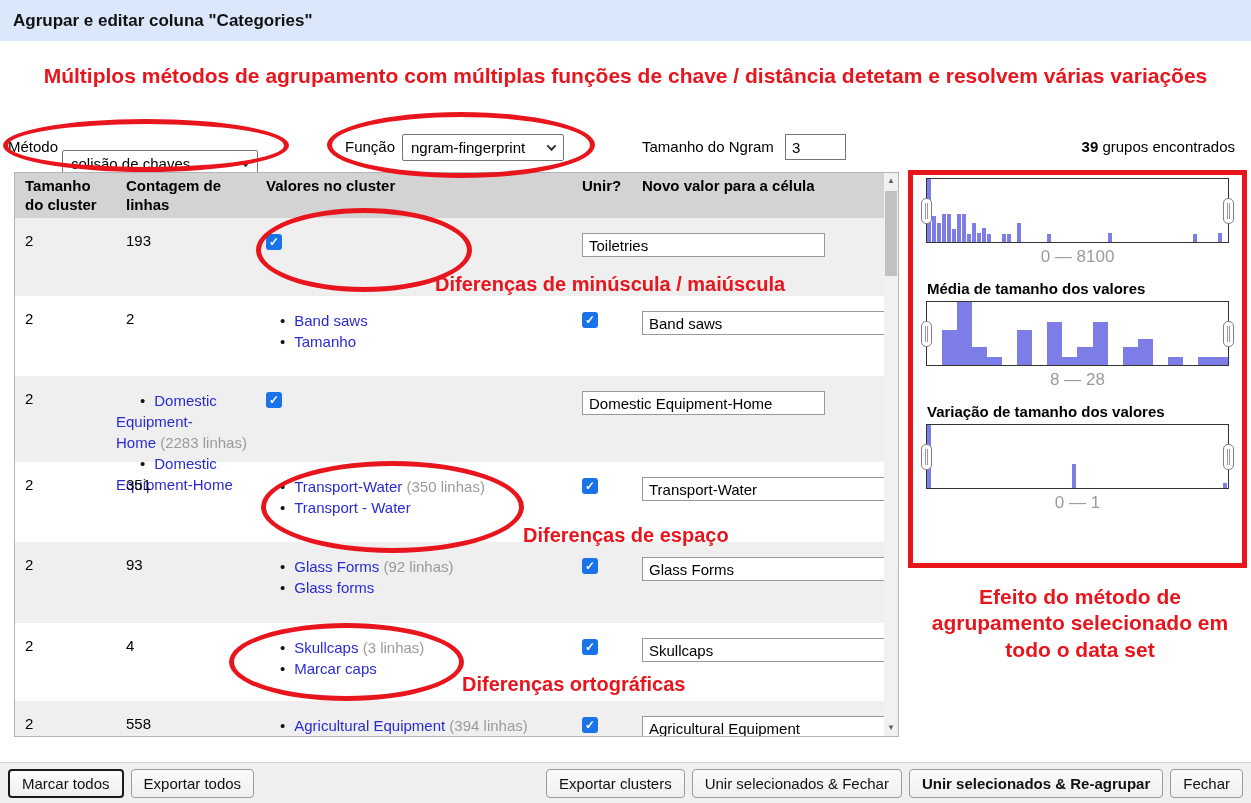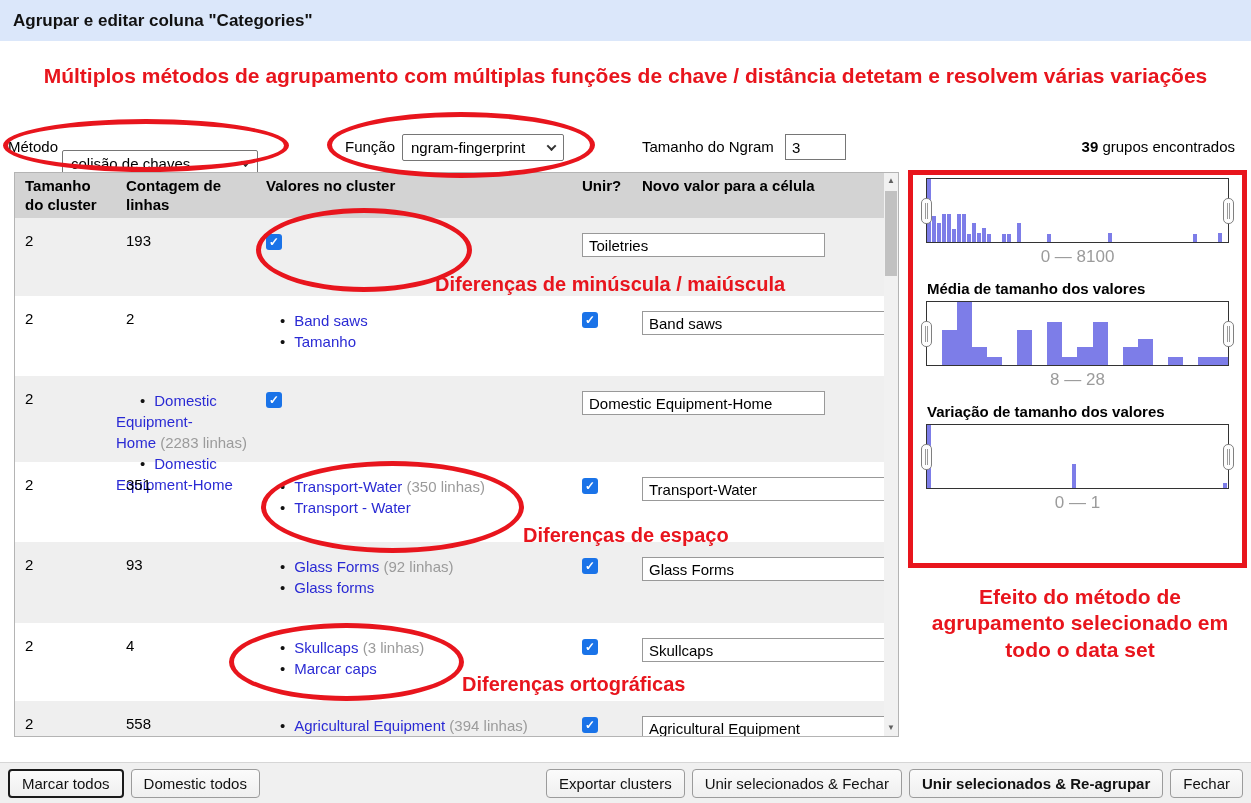--- a/index.html
+++ b/index.html
@@ -371,21 +371,21 @@
   <div class="ellipse" style="left:261px; top:461px; width:263px; height:92px;"></div>
   <div class="ellipse" style="left:229px; top:623px; width:235px; height:78px;"></div>
 
   <div class="rednote" style="left:435px; top:273px;">Diferenças de minúscula / maiúscula</div>
   <div class="rednote" style="left:523px; top:524px;">Diferenças de espaço</div>
   <div class="rednote" style="left:462px; top:673px;">Diferenças ortográficas</div>
   <div class="panelnote">Efeito do método de agrupamento selecionado em todo o data set</div>
 
   <div class="footer">
     <button class="btn btn-focused">Marcar todos</button>
-    <button class="btn">Domestic todos</button>
+    <button class="btn">Exportar todos</button>
     <span class="spacer"></span>
     <button class="btn">Exportar clusters</button>
     <button class="btn">Unir selecionados &amp; Fechar</button>
     <button class="btn btn-bold">Unir selecionados &amp; Re-agrupar</button>
     <button class="btn">Fechar</button>
   </div>
 
 </div>
 
 </body></html>

